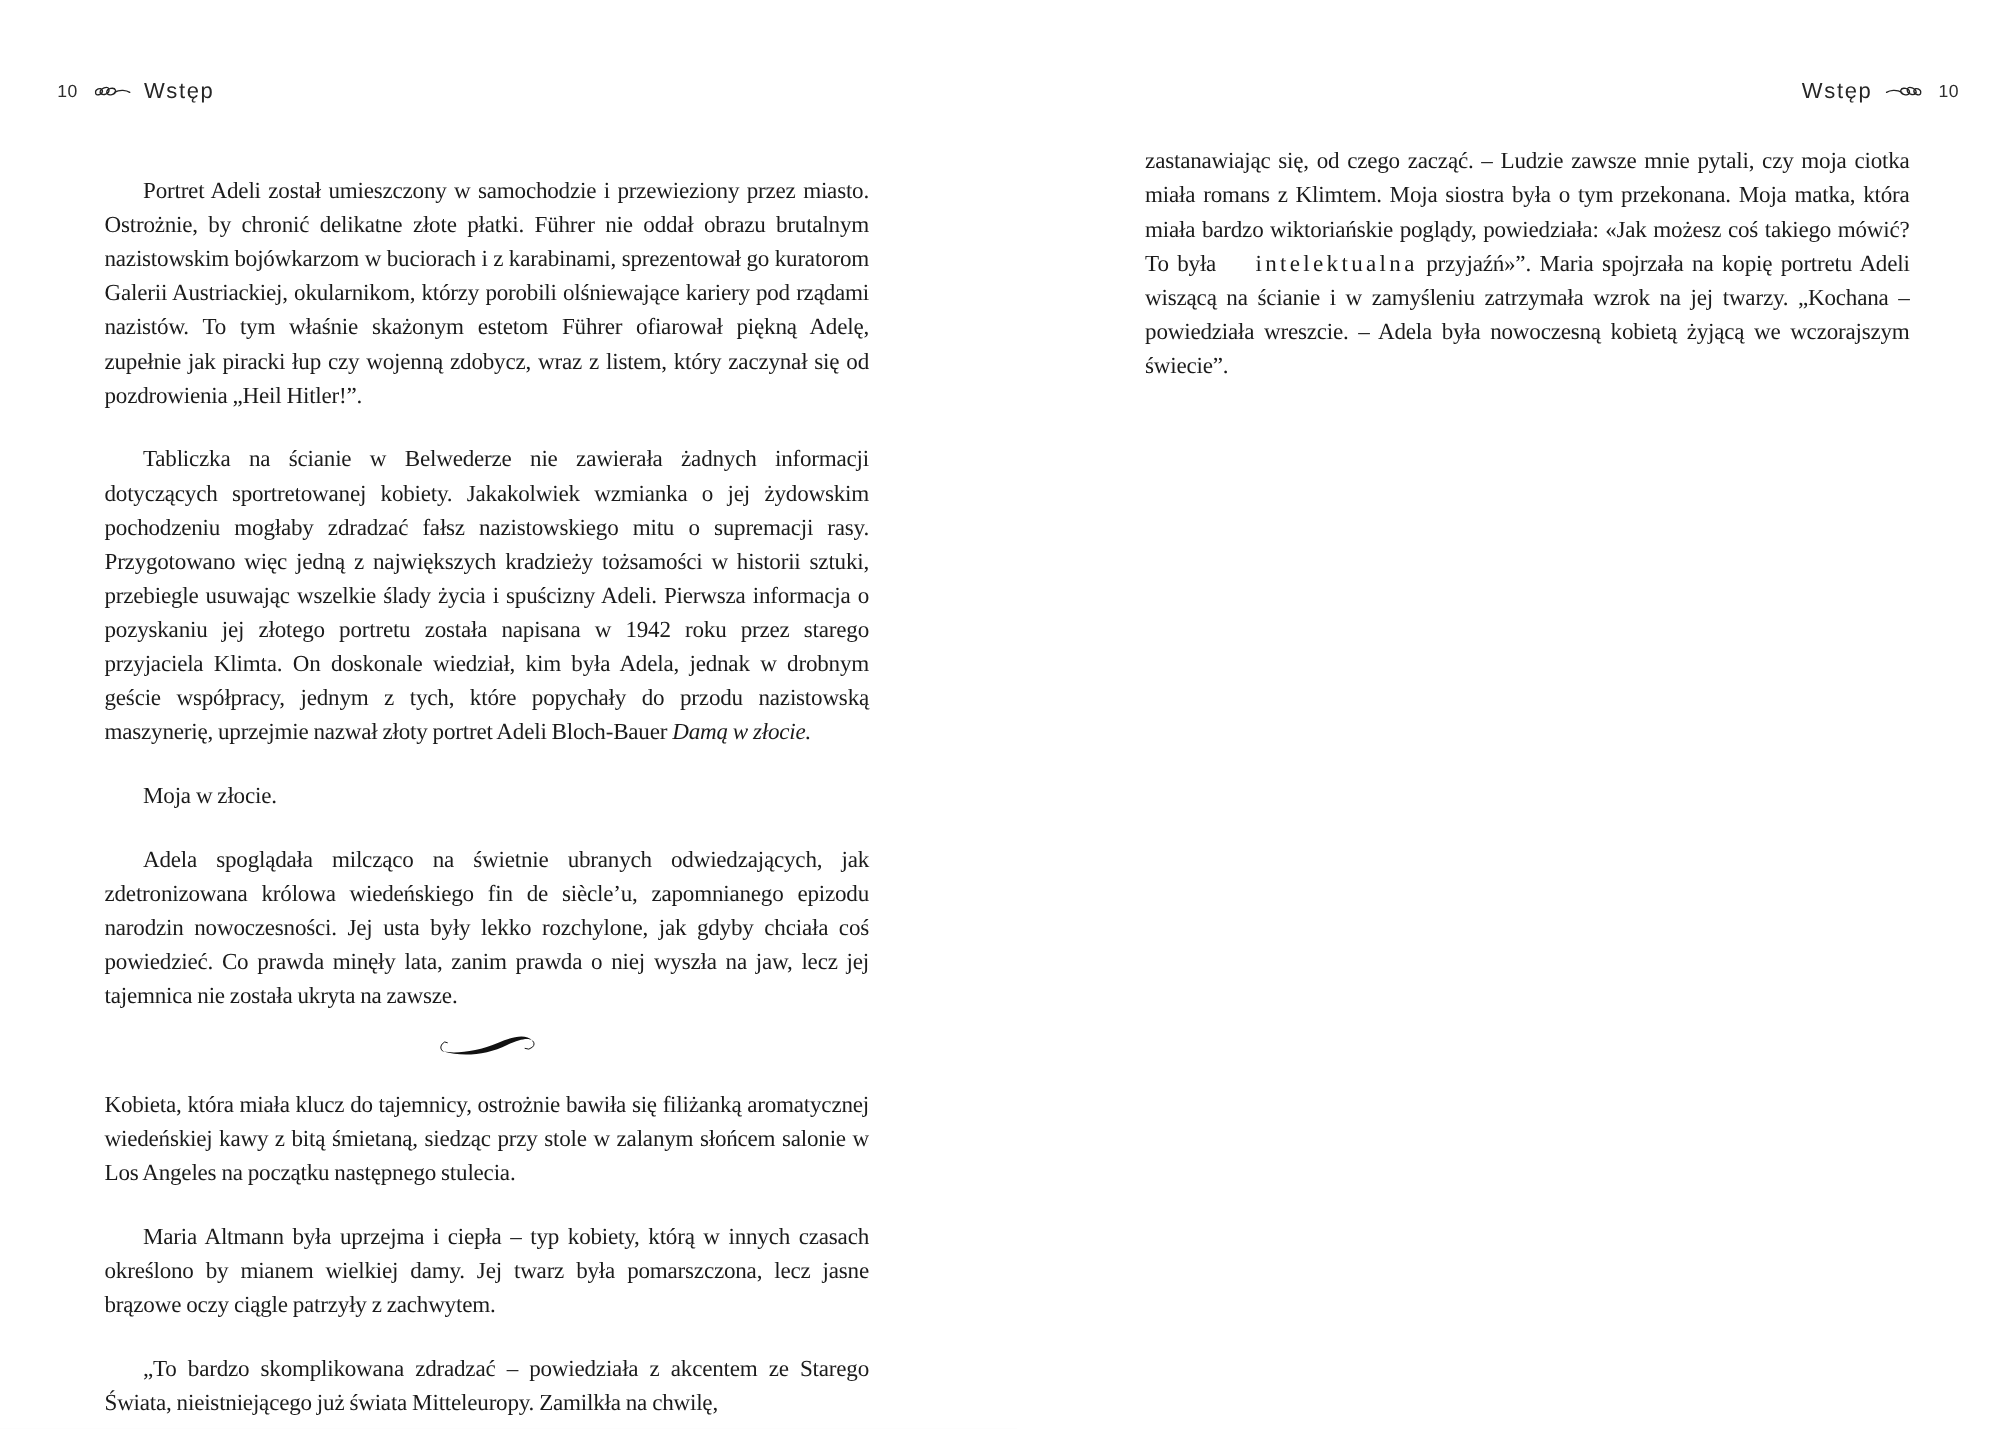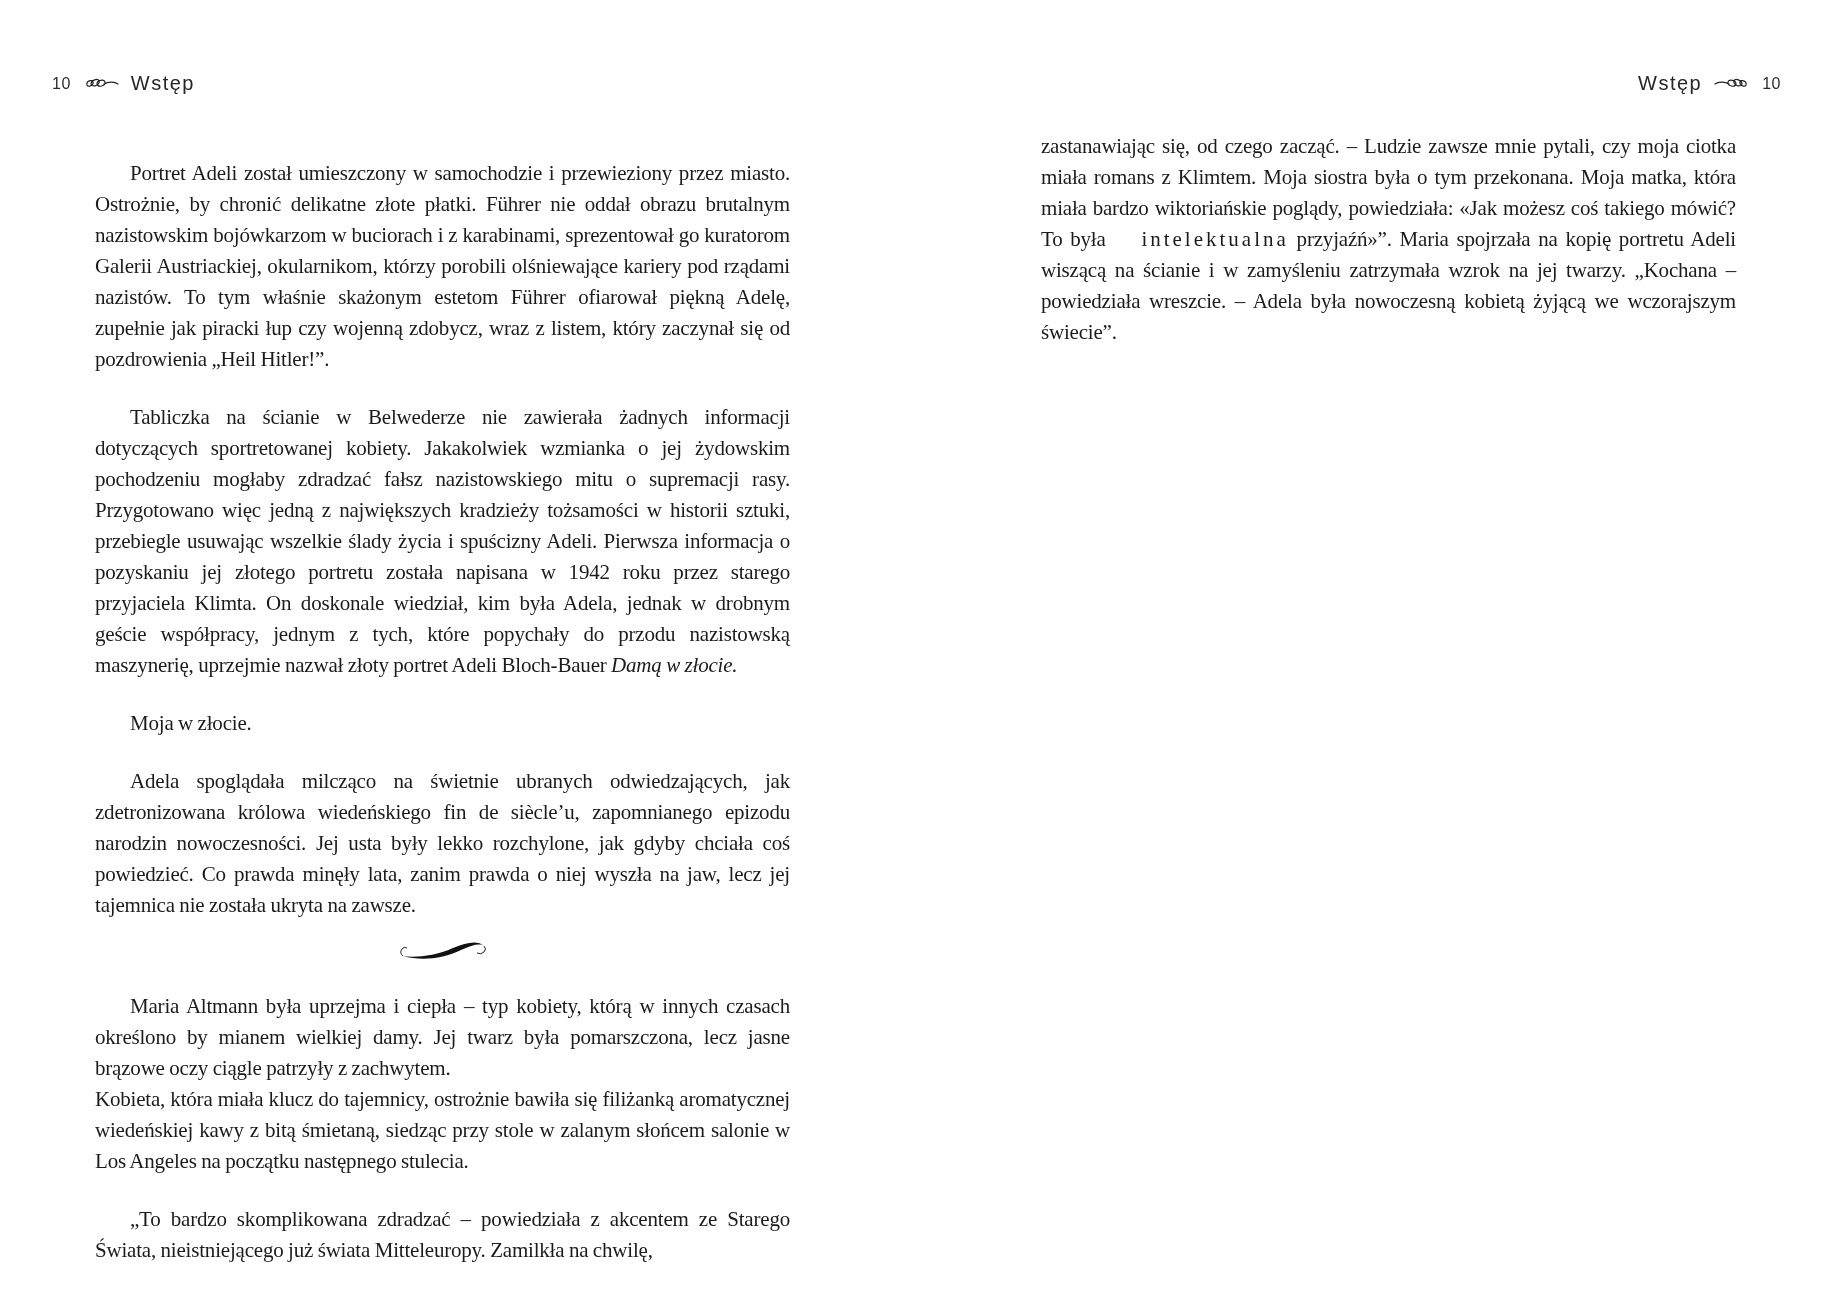--- a/index.html
+++ b/index.html
@@ -86,21 +86,21 @@
       <p class="para indent"><span>Adela spoglądała milcząco na świetnie ubranych odwiedzających, jak zdetronizowana królowa wiedeńskiego fin de siècle’u, zapomnianego epizodu narodzin nowoczesności. Jej usta były lekko rozchylone, jak gdyby chciała coś powiedzieć. Co prawda minęły lata, zanim prawda o niej wyszła na jaw, lecz jej tajemnica nie została ukryta na zawsze.</span></p>
   <div class="divider">
     <span>
       <svg width="92" height="28" viewBox="0 0 92 28">
         <path d="M6,20 C24,25 46,23 64,14 C75,9 83,7 87,10 C81,4 70,6 56,12 C38,20 18,22 6,20 Z" fill="#111"></path>
         <path d="M6,20 Q2,17 5,13 Q7,10 10,12" fill="none" stroke="#111" stroke-width="0.9"></path>
         <path d="M87,10 Q90,13 87,16 Q84,19 80,17" fill="none" stroke="#111" stroke-width="0.9"></path>
       </svg>
     </span>
   </div>
-<p class="para indent"><span>Maria Altmann była uprzejma i ciepła – typ kobiety, którą w innych czasach określono by mianem wielkiej damy. Jej twarz była pomarszczona, lecz jasne brązowe oczy ciągle patrzyły z zachwytem.</span></p>
-      <p class="para"><span>Kobieta, która miała klucz do tajemnicy, ostrożnie bawiła się filiżanką aromatycznej wiedeńskiej kawy z bitą śmietaną, siedząc przy stole w zalanym słońcem salonie w Los Angeles na początku następnego stulecia.</span></p>
+<p class="para"><span>Kobieta, która miała klucz do tajemnicy, ostrożnie bawiła się filiżanką aromatycznej wiedeńskiej kawy z bitą śmietaną, siedząc przy stole w zalanym słońcem salonie w Los Angeles na początku następnego stulecia.</span></p>
+      <p class="para indent"><span>Maria Altmann była uprzejma i ciepła – typ kobiety, którą w innych czasach określono by mianem wielkiej damy. Jej twarz była pomarszczona, lecz jasne brązowe oczy ciągle patrzyły z zachwytem.</span></p>
       <p class="para indent"><span>„To bardzo skomplikowana zdradzać – powiedziała z akcentem ze Starego Świata, nieistniejącego już świata Mitteleuropy. Zamilkła na chwilę,</span></p>
     </main>
   <main class="column col-right" id="right-col">
       <p class="para"><span>zastanawiając się, od czego zacząć. – Ludzie zawsze mnie pytali, czy moja ciotka miała romans z Klimtem. Moja siostra była o tym przekonana. Moja matka, która miała bardzo wiktoriańskie poglądy, powiedziała: «Jak możesz coś takiego mówić? To była </span><span class="seg-letterspaced">intelektualna</span><span> przyjaźń»”. Maria spojrzała na kopię portretu Adeli wiszącą na ścianie i w zamyśleniu zatrzymała wzrok na jej twarzy. „Kochana – powiedziała wreszcie. – Adela była nowoczesną kobietą żyjącą we wczorajszym świecie”.</span></p>
     </main>
 
 </div>
 
 </body></html>

